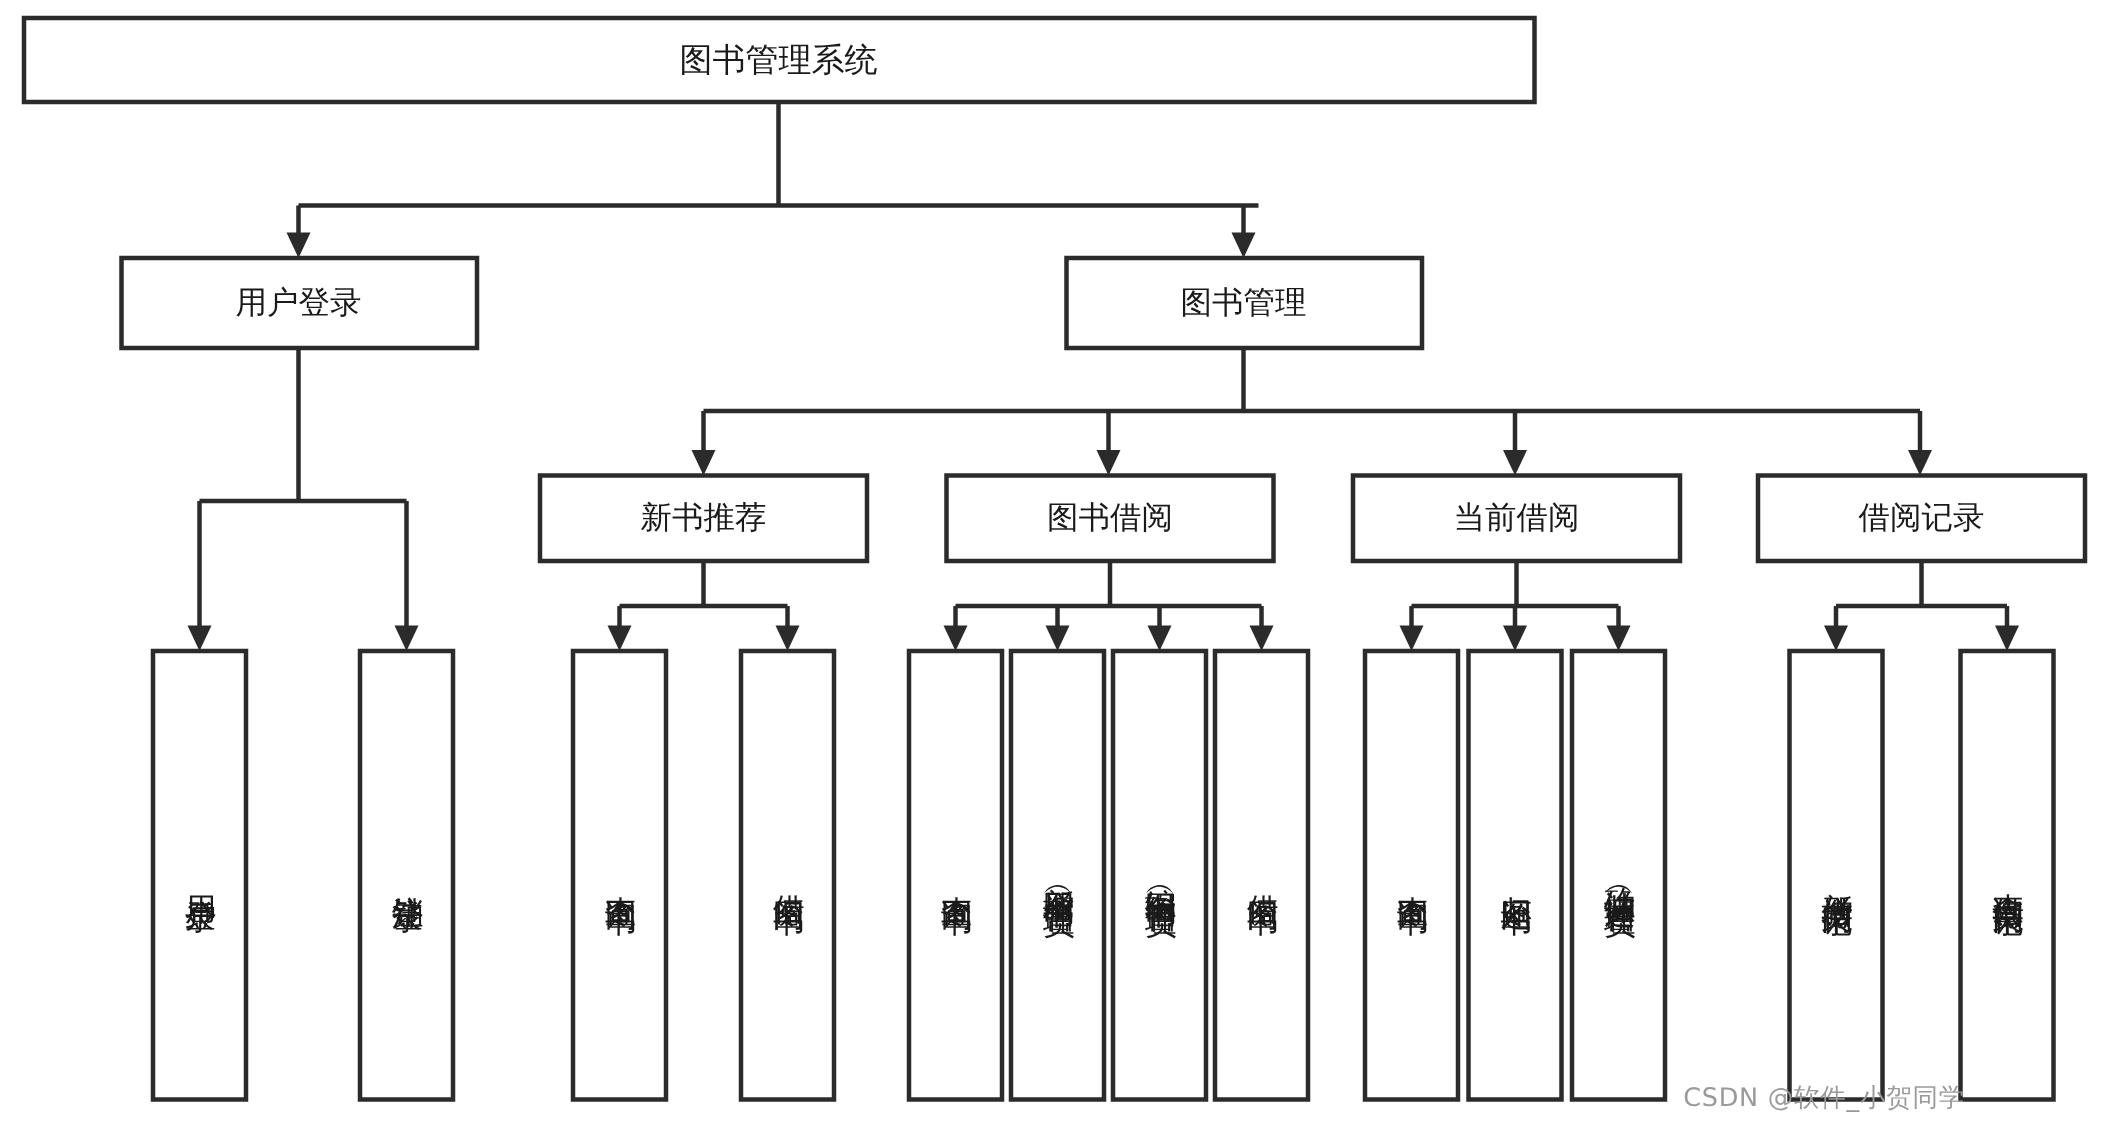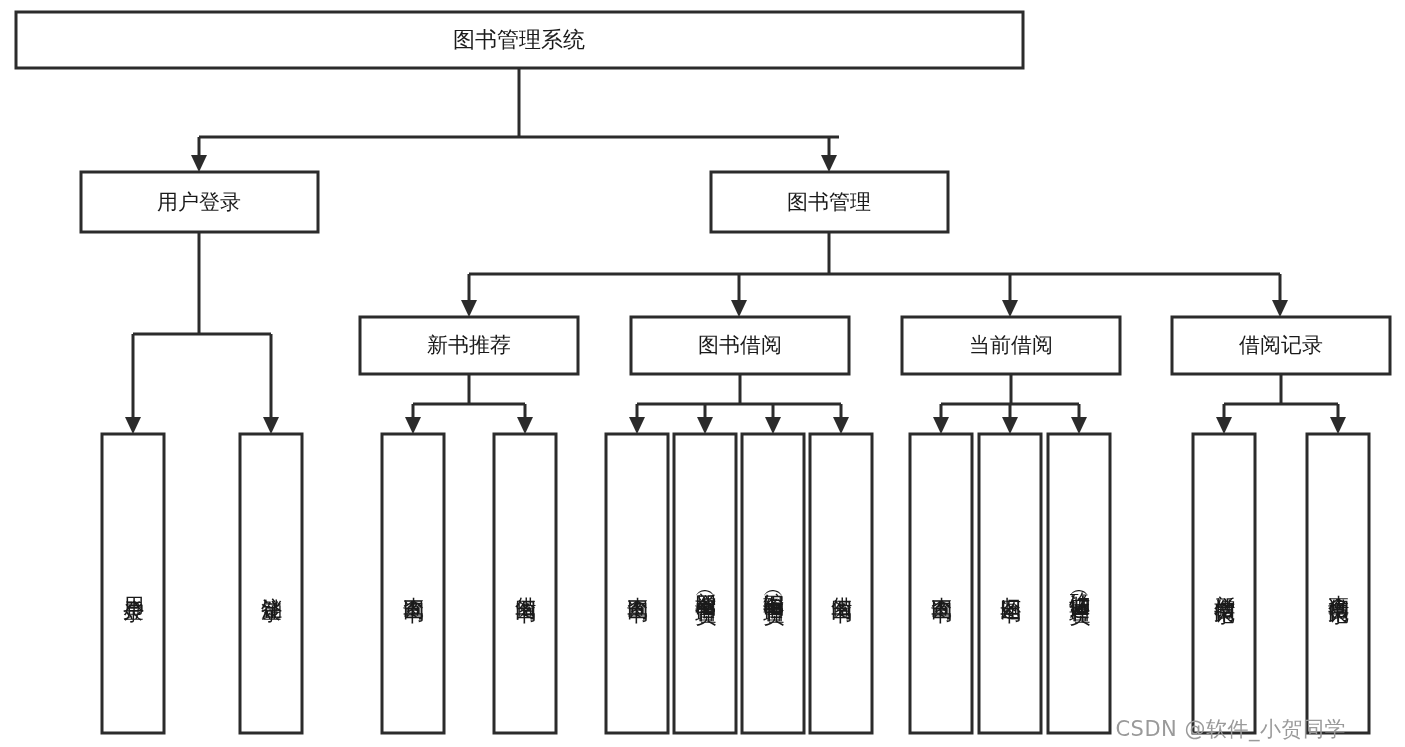--- a/index.html
+++ b/index.html
@@ -12,21 +12,20 @@
     width: 1405px;
     height: 747px;
     overflow: hidden;
     font-family: "DejaVu Sans", "Liberation Sans", sans-serif;
   }
   #diagram-root {
     position: relative;
     width: 1318px;
     height: 747px;
     background: #ffffff;
-    padding-left: 36px;
   }
   svg#tree-svg {
     position: absolute;
     left: 0;
     top: 0;
     width: 1405px;
     height: 747px;
   }
   .node-box {
     fill: #ffffff;
@@ -74,21 +73,21 @@
     height: 100%;
     display: flex;
     align-items: center;
     justify-content: center;
   }
   .watermark {
     position: absolute;
     right: 8px;
     bottom: 4px;
     font-family: "DejaVu Sans", "Liberation Sans", sans-serif;
-    font-size: 21px;
+    font-size: 17px;
     color: #9a9a9a;
     letter-spacing: 0.5px;
     white-space: nowrap;
     pointer-events: none;
   }
 </style>
 </head>
 <body>
 
 <div id="diagram-root">

